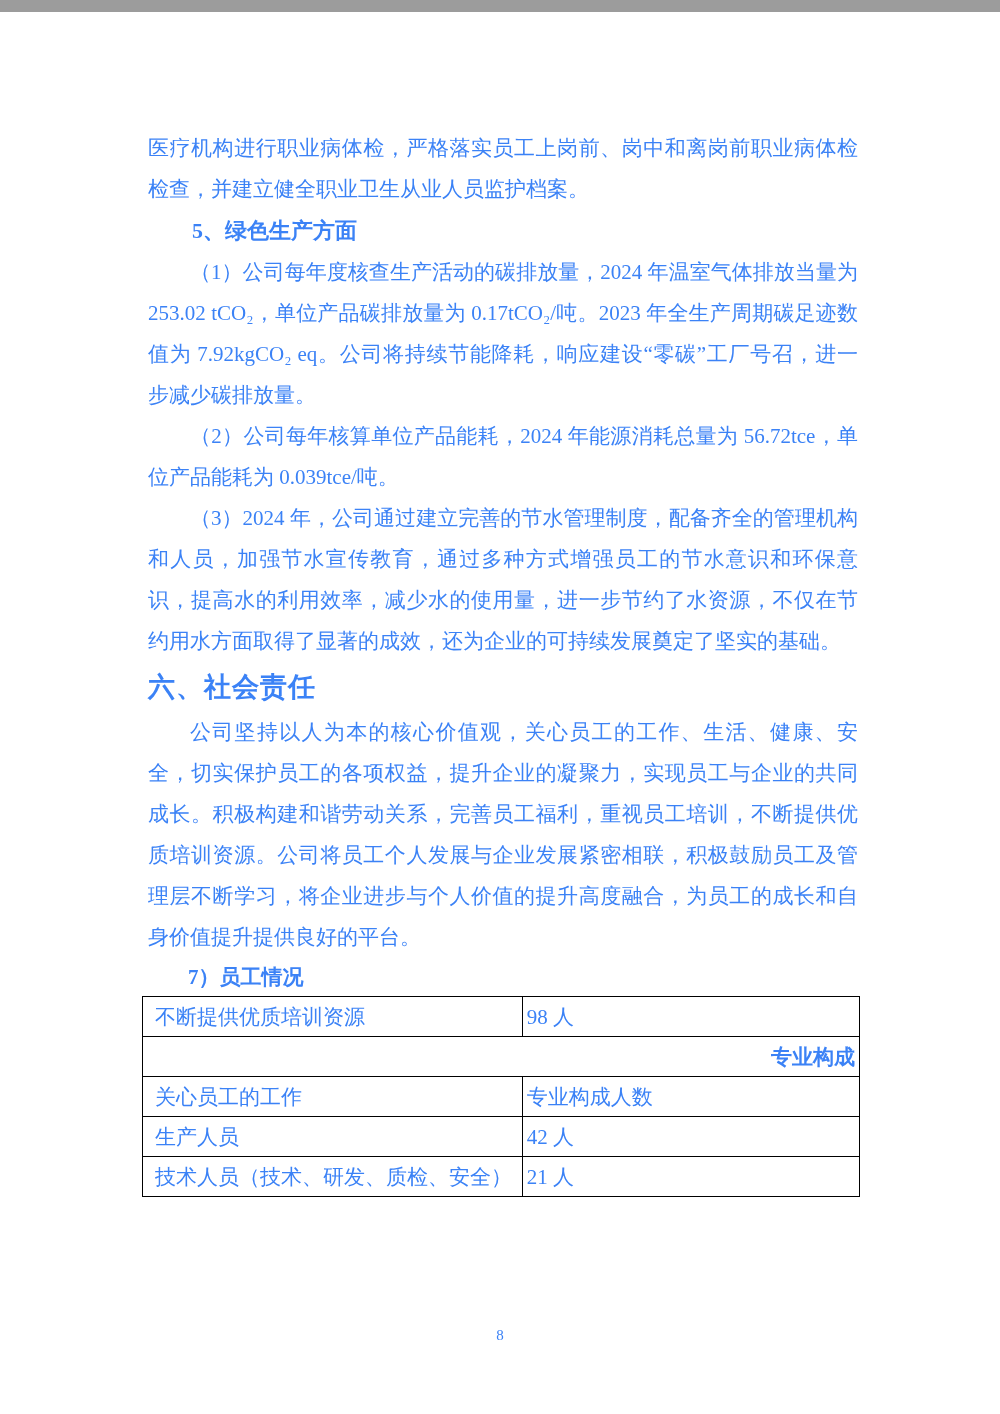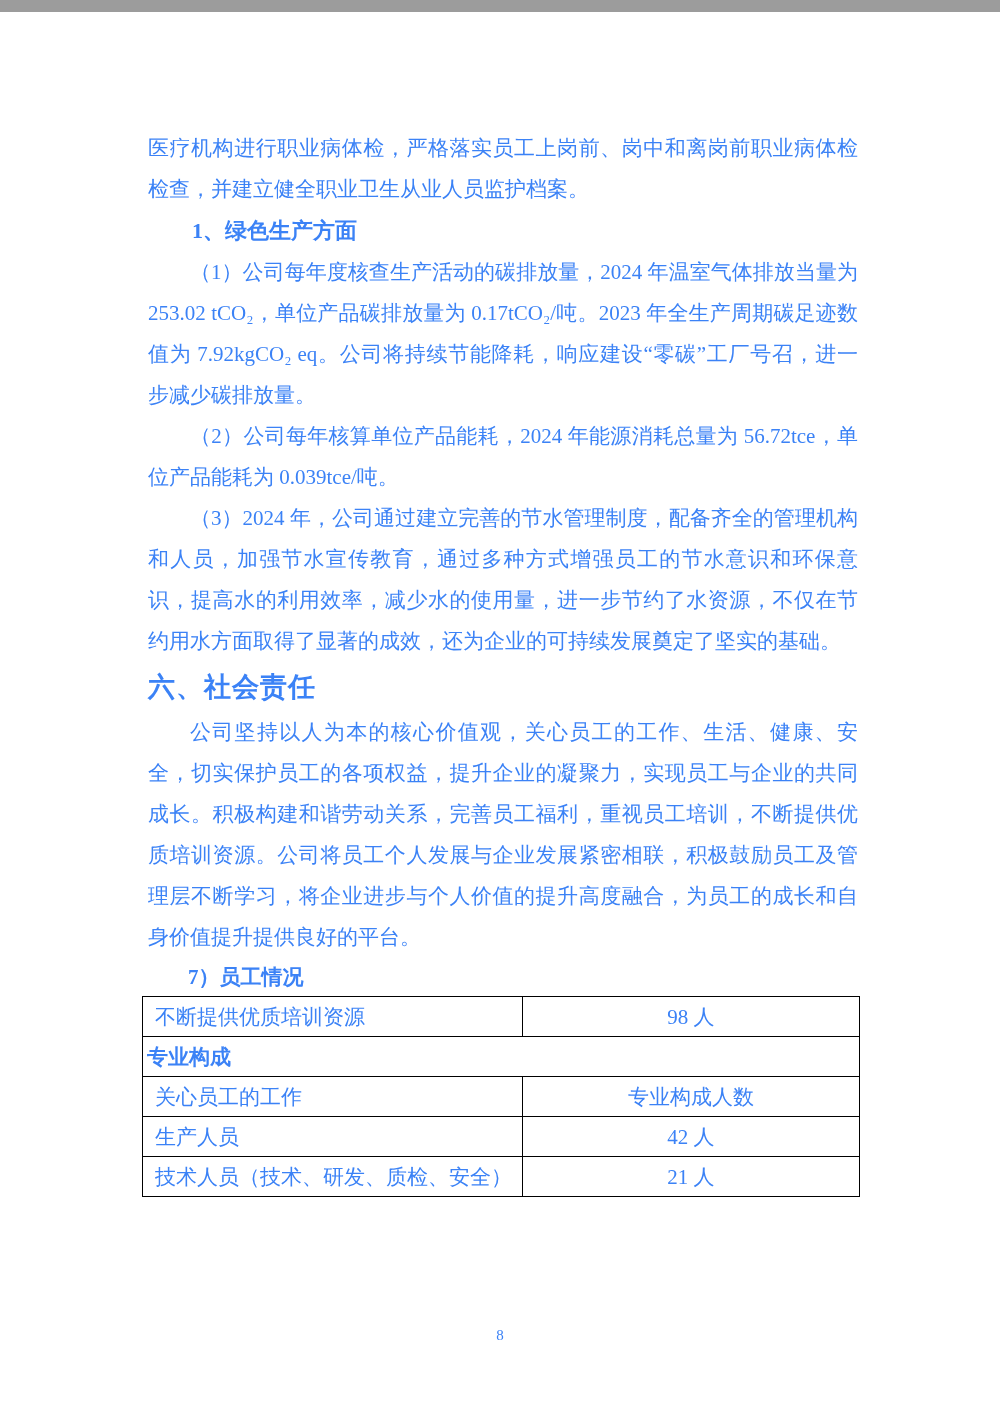--- a/index.html
+++ b/index.html
@@ -55,25 +55,24 @@
     table-layout:fixed;
     font-size:21px;
   }
   table.emp td{
     border:1px solid #000000;
     height:39px;
     padding:0 4px 0 12px;
     line-height:24px;
   }
   table.emp td.val{
-    text-align:center;
     padding:0 4px;
   }
   table.emp td.span-header{
-    text-align:left;
+    text-align:right;
     font-weight:bold;
     padding:0 4px;
   }
   .col-left{width:50.6%;}
   .footer-pagenum{
     position:absolute;
     left:0;
     bottom:82px;
     width:100%;
     text-align:center;
@@ -81,21 +80,21 @@
     line-height:18px;
   }
 </style>
 </head>
 <body>
 
 <div class="page">
 
   <p>医疗机构进行职业病体检，严格落实员工上岗前、岗中和离岗前职业病体检检查，并建立健全职业卫生从业人员监护档案。</p>
 
-  <p class="h-green">1、绿色生产方面</p>
+  <p class="h-green">5、绿色生产方面</p>
 
   <p class="indent">（1）公司每年度核查生产活动的碳排放量，2024 年温室气体排放当量为 253.02 tCO₂，单位产品碳排放量为 0.17tCO₂/吨。2023 年全生产周期碳足迹数值为 7.92kgCO₂ eq。公司将持续节能降耗，响应建设“零碳”工厂号召，进一步减少碳排放量。</p>
 
   <p class="indent">（2）公司每年核算单位产品能耗，2024 年能源消耗总量为 56.72tce，单位产品能耗为 0.039tce/吨。</p>
 
   <p class="indent">（3）2024 年，公司通过建立完善的节水管理制度，配备齐全的管理机构和人员，加强节水宣传教育，通过多种方式增强员工的节水意识和环保意识，提高水的利用效率，减少水的使用量，进一步节约了水资源，不仅在节约用水方面取得了显著的成效，还为企业的可持续发展奠定了坚实的基础。</p>
 
   <p class="h-social">六、社会责任</p>
 
 

